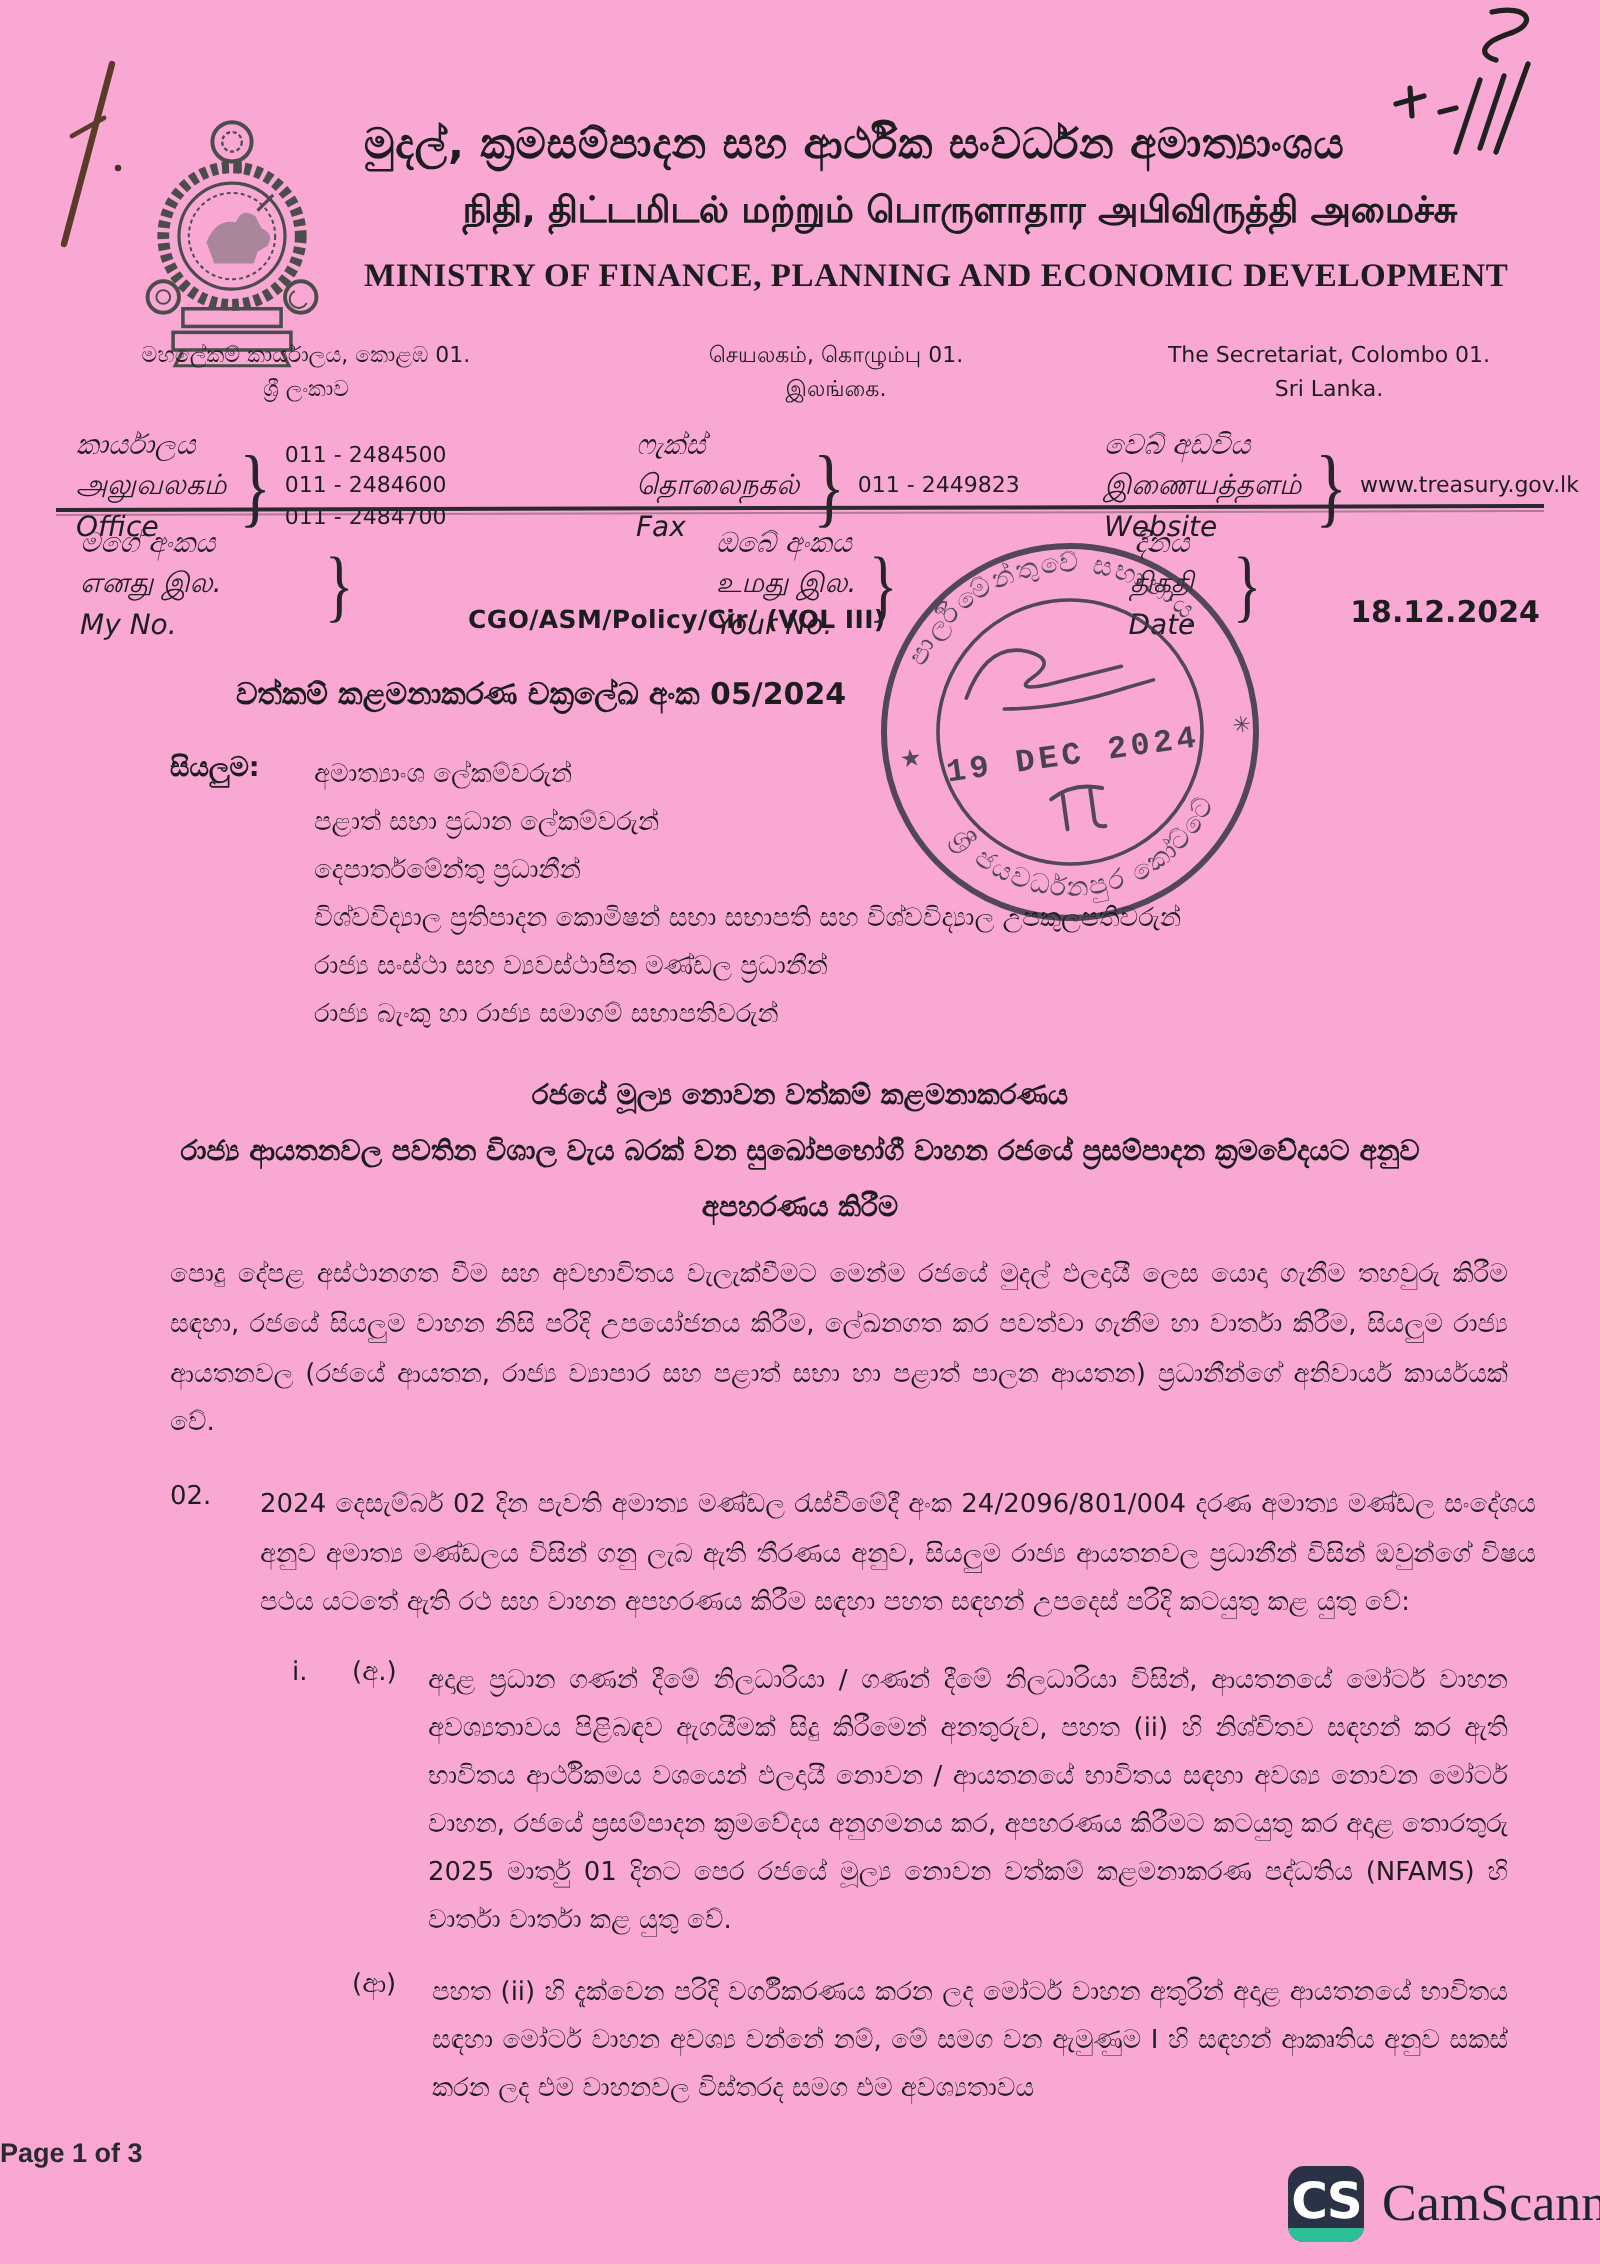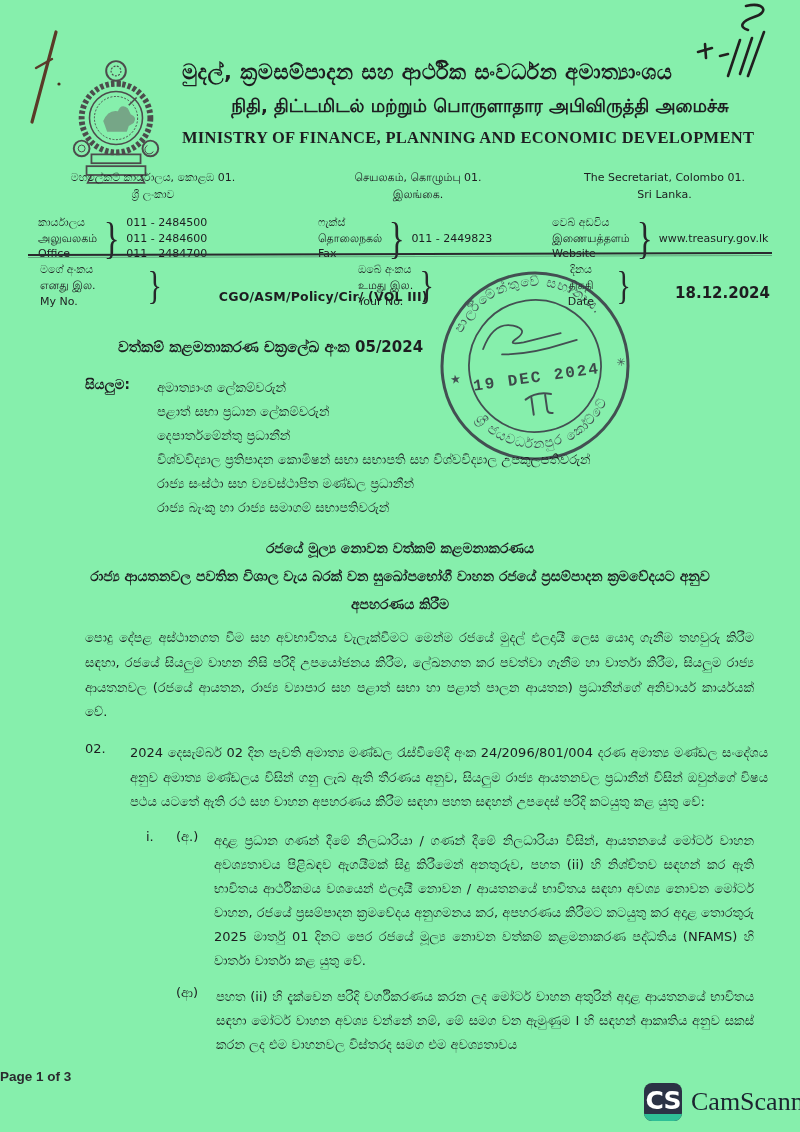--- a/index.html
+++ b/index.html
@@ -1,40 +1,40 @@
 <!DOCTYPE html>
 <html><head>
 <meta charset="utf-8">
 <style>
   * { margin:0; padding:0; box-sizing:border-box; }
   html,body { background:#e8e8e8; }
   .paper {
     position:relative; width:800px; height:1132px; margin:0 auto;
-    background:#86efac; overflow:hidden;
+    background:#f9a8d4; overflow:hidden;
     font-family:"DejaVu Sans","Liberation Sans",sans-serif;
     color:#1d1d20;
     padding-left:10px;
   }
   
   .hand-tl { position:absolute; top:24px; left:22px; }
   .hand-tr { position:absolute; top:0px; left:668px; }
   .emblem { position:absolute; top:56px; left:62px; width:108px; height:130px; }
   .titles { position:absolute; top:62px; left:182px; width:596px; }
   .t-si { font-size:21px; font-weight:bold; letter-spacing:.5px; line-height:1.0; }
   .t-ta { font-size:18px; font-weight:bold; margin-top:14px; line-height:1.0;text-align:center; }
   .t-en { font-size:16.5px; font-weight:bold; font-family:"Liberation Serif",serif; margin-top:13px; letter-spacing:.3px; }
   
   .contact { position:absolute; top:170px; left:0; width:800px; font-size:11px; }
   .c-col { position:absolute; }
   .c-col.c1 { left:38px;  width:230px; }
   .c-col.c2 { left:318px; width:200px; }
   .c-col.c3 { left:552px; width:225px; }
   .c-addr { text-align:center; line-height:1.5; }
   .ph-row { display:flex; align-items:center; margin-top:10px; }
-  .lbl-stack { line-height:1.45; font-size:11px; }
+  .lbl-stack { line-height:1.45; font-size:14px;font-style:italic; }
   .brace { font-family:"Liberation Serif",serif; font-weight:400; color:#26262a;
            display:inline-block; transform:scaleX(.75); margin:0 4px; }
   .brace.b3 { font-size:44px; }
   .brace.b1 { font-size:40px; }
   .val-stack { line-height:1.45; font-size:11px; }
   
   .rule { position:absolute; top:253px; left:28px; width:744px; border-top:2.5px solid #2a2a2e;
           transform:rotate(-.15deg); }
   .rule:after { content:""; display:block; margin-top:1px; border-top:1px solid rgba(40,40,45,.35); width:100%; }
   

